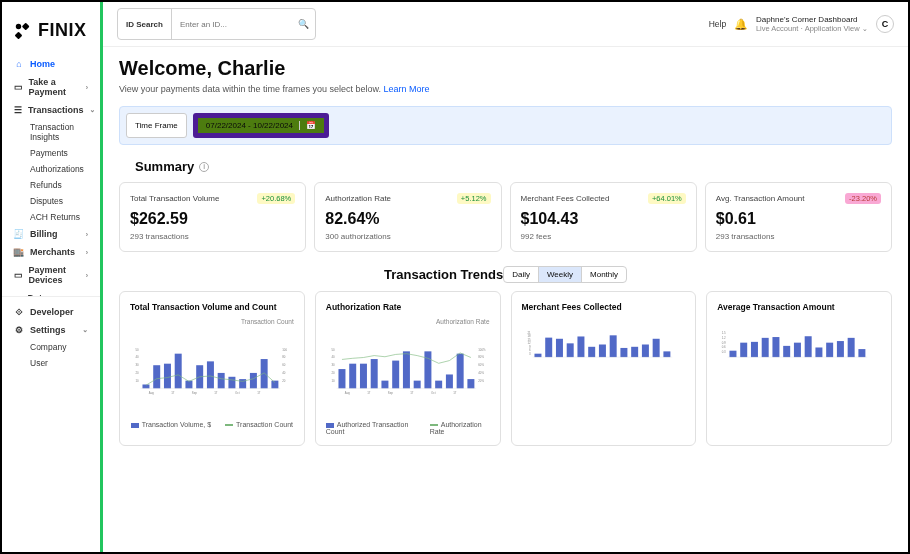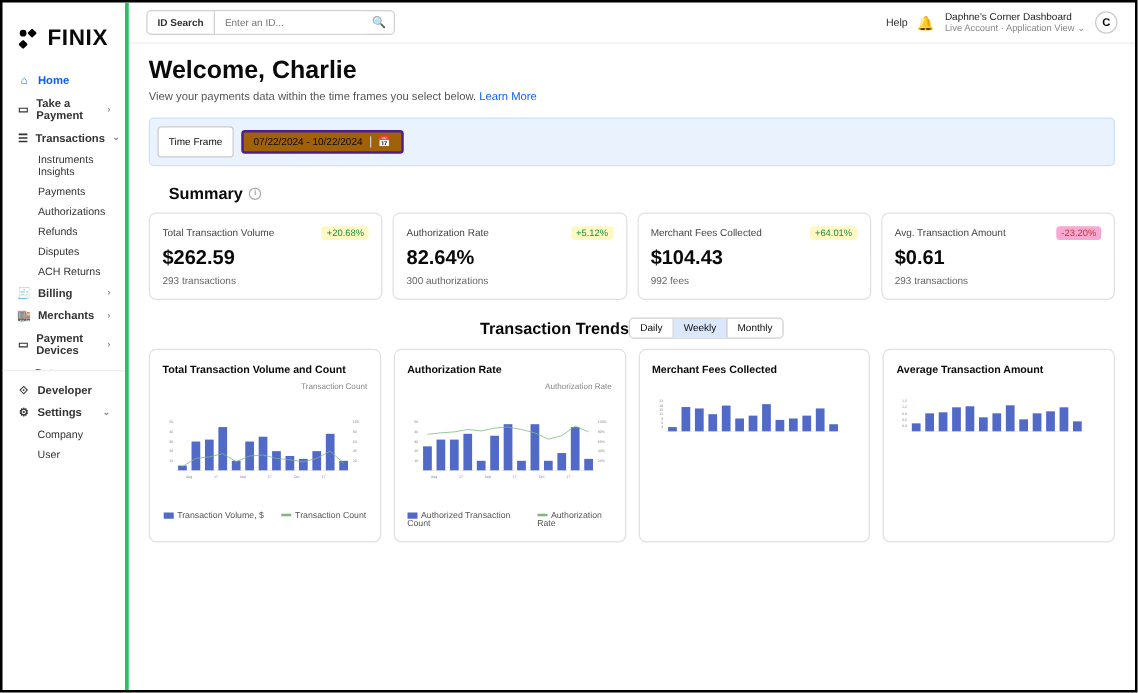--- a/index.html
+++ b/index.html
@@ -11,38 +11,38 @@
 .nav{flex:1;overflow:auto}
 .nav-item{display:flex;align-items:center;gap:6px;padding:4px 12px;cursor:pointer;color:#333;font-size:9px}
 .nav-item.active{color:#0a5cff}
 .nav-item .chev{margin-left:auto;font-size:7px;color:#888}
 .nav-sub{padding:3px 12px 3px 28px;font-size:8.5px;color:#333;cursor:pointer}
 .nav-item.bold{font-weight:600}
 .nav-bottom{border-top:1px solid #eee;padding-top:6px}
 .icon{width:10px;height:10px;display:inline-flex;align-items:center;justify-content:center}
 .main{flex:1;display:flex;flex-direction:column;overflow:auto}
 .topbar{display:flex;align-items:center;padding:6px 14px;gap:8px;border-bottom:1px solid #eee}
-.searchwrap{display:flex;align-items:center;border:1px solid #d0d0d0;border-radius:4px;height:20px;overflow:hidden}
+.searchwrap{display:flex;align-items:center;border:1px solid #d0d0d0;border-radius:4px;height:32px;overflow:hidden}
 .idlabel{padding:0 8px;font-size:8px;font-weight:600;color:#333;border-right:1px solid #d0d0d0;height:100%;display:flex;align-items:center}
 .searchinput{border:none;outline:none;padding:0 8px;font-size:8px;width:120px;height:100%}
 .searchbtn{padding:0 6px;color:#666;font-size:9px;cursor:pointer}
 .topbar .spacer{flex:1}
 .help{font-size:8.5px;color:#333;cursor:pointer}
 .bell{font-size:11px;color:#333;cursor:pointer}
 .acct{text-align:left;font-size:8px;line-height:1.2}
 .acct .t{font-weight:500;color:#222}
 .acct .s{color:#888;font-size:7.5px}
 .avatar{width:18px;height:18px;border-radius:50%;border:1px solid #ccc;display:flex;align-items:center;justify-content:center;font-size:9px;font-weight:600}
 .content{padding:10px 16px 16px}
 h1{font-size:20px;font-weight:700;margin-bottom:4px}
 .subtitle{font-size:9px;color:#555}
 .subtitle a{color:#0a5cff;text-decoration:none}
 .timeframe{margin-top:12px;background:#eaf2fe;border:1px solid #cde0fb;border-radius:4px;padding:6px;display:flex;align-items:center;gap:6px}
 .tflabel{background:#fff;border:1px solid #ccc;border-radius:3px;padding:7px 8px;font-size:8px}
-.tfdate{background:#a16207;border:2px solid #4c1d95;border-radius:3px;padding:3px 8px;font-size:8px;display:flex;align-items:center;gap:6px}
+.tfdate{background:#4d7c0f;border:5px solid #4c1d95;border-radius:3px;padding:3px 8px;font-size:8px;display:flex;align-items:center;gap:6px}
 .section-title{font-size:13px;font-weight:700;margin:14px 16px 8px;display:flex;align-items:center;gap:5px}
 .info{width:10px;height:10px;border:1px solid #aaa;border-radius:50%;font-size:7px;display:flex;align-items:center;justify-content:center;color:#aaa}
 .cards{display:flex;gap:8px}
 .card{flex:1;border:1px solid #e0e0e0;border-radius:6px;padding:10px}
 .card .label{font-size:8px;color:#444;margin-bottom:6px;display:flex;justify-content:space-between;align-items:center}
 .pct{font-size:7.5px;padding:1px 4px;border-radius:3px}
 .pct.up{color:#1a8f3a;background:#fef9c3}
 .pct.down{color:#b83a3a;background:#f9a8d4}
 .card .value{font-size:16px;font-weight:700;margin-bottom:4px}
 .card .sub{font-size:8px;color:#666}
@@ -84,21 +84,21 @@
       <div class="nav-item bold">
           <span class="icon">▭</span>
           <span>Take a Payment</span>
           <span class="chev">›</span>
         </div>
       <div class="nav-item bold">
           <span class="icon">☰</span>
           <span>Transactions</span>
           <span class="chev">⌄</span>
         </div>
-      <div class="nav-sub">Instruments Insights</div>
+      <div class="nav-sub">Transaction Insights</div>
       <div class="nav-sub">Payments</div>
       <div class="nav-sub">Authorizations</div>
       <div class="nav-sub">Refunds</div>
       <div class="nav-sub">Disputes</div>
       <div class="nav-sub">ACH Returns</div>
       <div class="nav-item bold">
           <span class="icon">🧾</span>
           <span>Billing</span>
           <span class="chev">›</span>
         </div>

